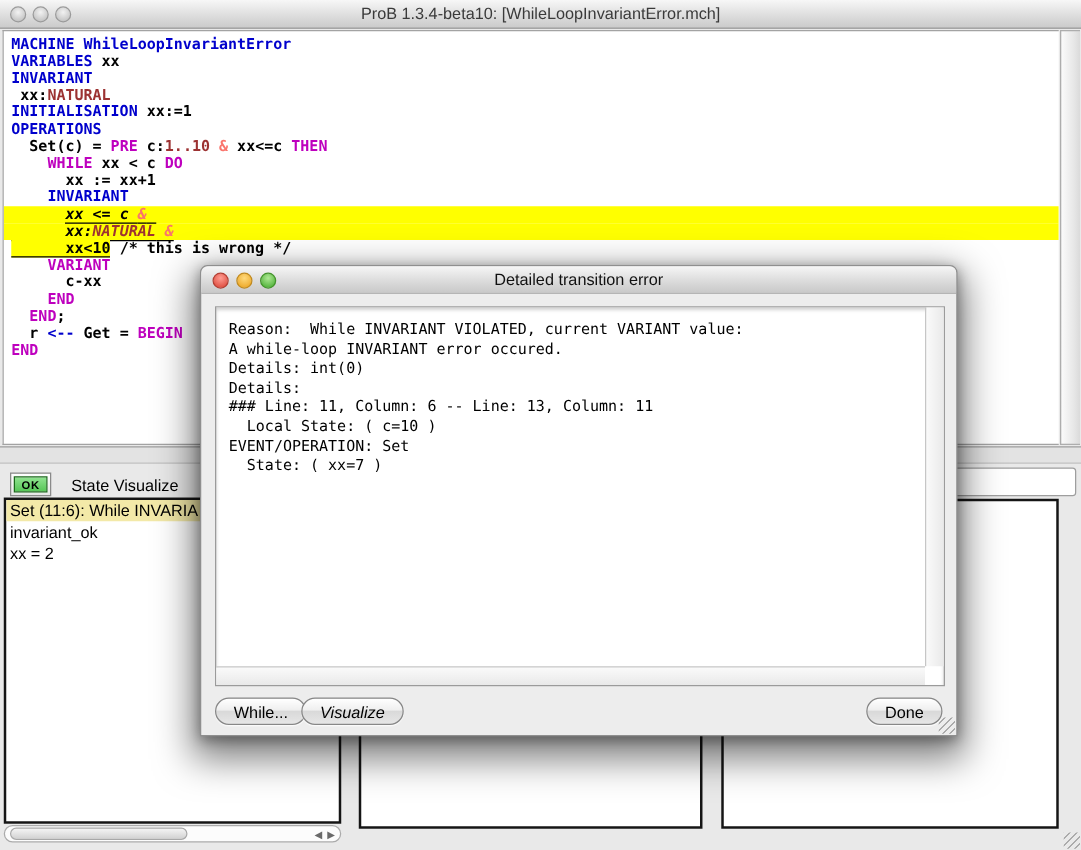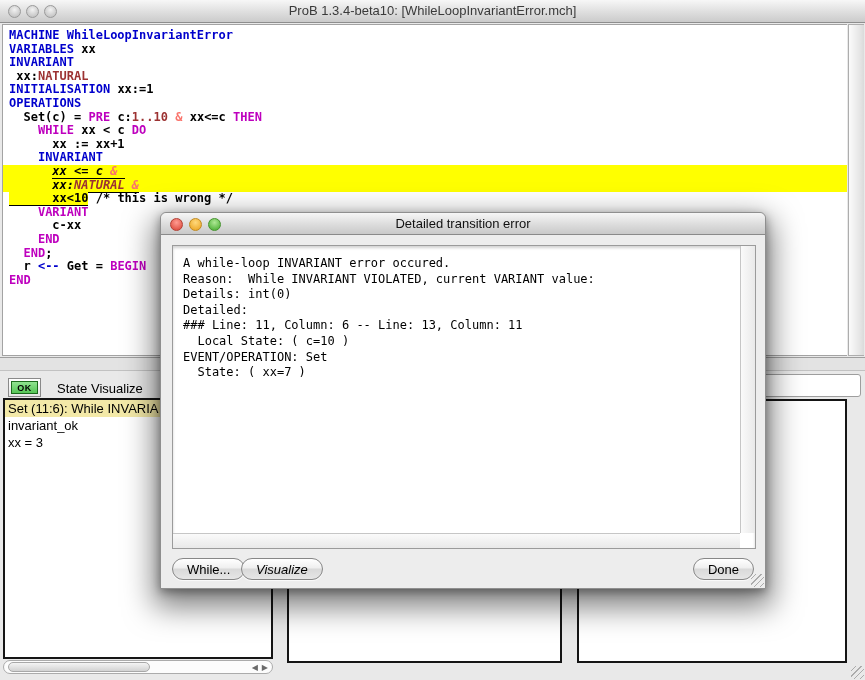--- a/index.html
+++ b/index.html
@@ -147,21 +147,21 @@
 
 <div id="splitter"></div>
 
 <div id="ok-frame">
   <div id="ok-badge">OK</div>
 </div>
 <div id="state-header">State Visualize</div>
 <div id="left-list" class="listbox">
     <div class="row sel">Set (11:6): While INVARIA</div>
     <div class="row">invariant_ok</div>
-    <div class="row">xx = 3</div>
+    <div class="row">xx = 2</div>
   </div>
 <div id="left-hscroll">
   <div class="thumb"></div>
   <div class="arrows">
     <span>◀</span>
     <span>▶</span>
   </div>
 </div>
 
 <div id="mid-list" class="listbox"></div>
@@ -170,21 +170,21 @@
 <div id="win-grip"></div>
 
 <div id="dialog">
   <div id="dlg-titlebar">
     <span class="light l1"></span>
     <span class="light l2"></span>
     <span class="light l3"></span>
     <div class="title">Detailed transition error</div>
   </div>
   <div id="dlg-text">
-    <div id="dlg-msg"><div>A while-loop INVARIANT error occured.</div><div>Reason:  While INVARIANT VIOLATED, current VARIANT value:</div><div>Details: int(0)</div><div>Detailed:</div><div>### Line: 11, Column: 6 -- Line: 13, Column: 11</div><div>  Local State: ( c=10 )</div><div>EVENT/OPERATION: Set</div><div>  State: ( xx=7 )</div></div>
+    <div id="dlg-msg"><div>Reason:  While INVARIANT VIOLATED, current VARIANT value:</div><div>A while-loop INVARIANT error occured.</div><div>Details: int(0)</div><div>Details:</div><div>### Line: 11, Column: 6 -- Line: 13, Column: 11</div><div>  Local State: ( c=10 )</div><div>EVENT/OPERATION: Set</div><div>  State: ( xx=7 )</div></div>
     <div id="dlg-vtrack"></div>
     <div id="dlg-htrack"></div>
   </div>
   <button class="aqua-btn" id="btn-save">While...</button>
   <button class="aqua-btn" id="btn-visualize">Visualize</button>
   <button class="aqua-btn" id="btn-done">Done</button>
   <div id="dlg-grip"></div>
 </div>
 
 </body></html>

